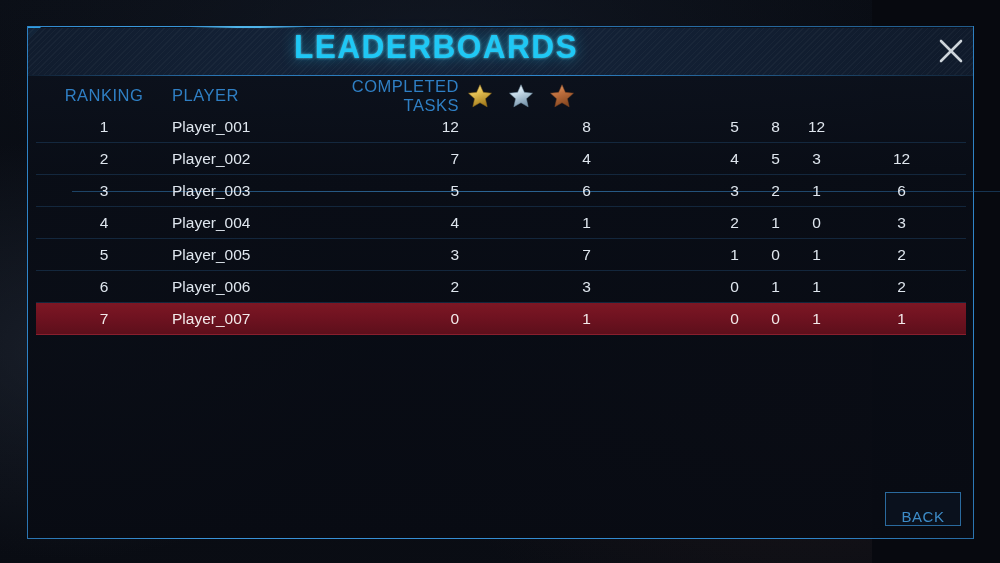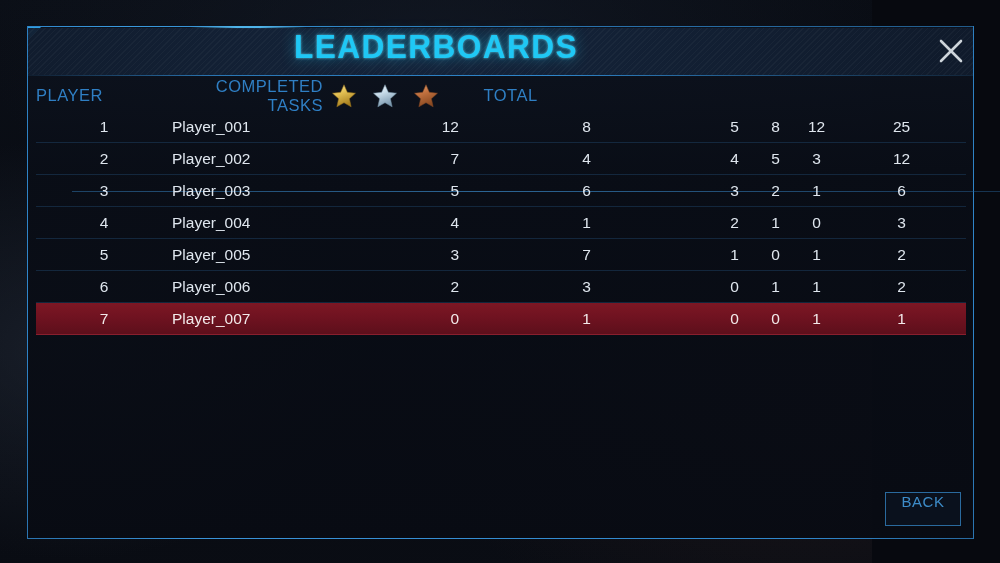--- a/index.html
+++ b/index.html
@@ -142,21 +142,21 @@
   .c-total { width:129px; text-align:center; }
 
   .star-head { display:flex; align-items:center; justify-content:center; }
   .star-head svg { display:block; }
 
   
   .back-btn {
     position:absolute;
     left:885px; top:492px;
     width:76px; height:34px;
-    display:flex; align-items:flex-start; justify-content:center;
+    display:flex; align-items:flex-end; justify-content:center;
     border:1px solid #2a6a9e;
     background:rgba(12,22,36,0.6);
     color:#3d8cc8;
     font-size:15px;
     letter-spacing:0.6px;
     font-family:"Liberation Sans Narrow","Liberation Sans", sans-serif;
     cursor:pointer;
   }
 </style>
 </head>
@@ -181,20 +181,21 @@
       <svg width="28" height="28" viewBox="0 0 28 28">
         <line x1="4" y1="4" x2="24" y2="24" stroke="#cdd4da" stroke-width="2.6" stroke-linecap="round"></line>
         <line x1="24" y1="4" x2="4" y2="24" stroke="#cdd4da" stroke-width="2.6" stroke-linecap="round"></line>
       </svg>
     </span>
   </div>
 
   <div class="table">
 
     <div class="thead">
+      <div class="c-rank">RANKING</div>
       <div class="c-name">PLAYER</div>
       <div class="c-tasks">COMPLETED TASKS</div>
 
       <div class="c-s1 star-head">
         <span>
           <svg width="26" height="26" viewBox="0 0 24 24">
             <defs>
               <linearGradient id="gGold" x1="0" y1="0" x2="0.4" y2="1">
                 <stop offset="0%" stop-color="#f6e49a"></stop>
                 <stop offset="45%" stop-color="#e3c054"></stop>
@@ -229,35 +230,33 @@
                 <stop offset="0%" stop-color="#e8a877"></stop>
                 <stop offset="45%" stop-color="#c1713f"></stop>
                 <stop offset="100%" stop-color="#8a4a22"></stop>
               </linearGradient>
             </defs>
             <polygon points="12,1.6 15.1,8.6 22.6,9.4 17,14.5 18.6,22 12,18.2 5.4,22 7,14.5 1.4,9.4 8.9,8.6" fill="url(#gBronze)" stroke="#7b4220" stroke-width="0.5"></polygon>
           </svg>
         </span>
       </div>
 
-      <div class="c-total">TOTAL</div>
     </div>
 
     <div class="thead-rule"></div>
 
     <div id="tbody">
         <div class="row">
           <div class="c-rank">1</div>
           <div class="c-name">Player_001</div>
           <div class="c-tasks">12</div>
           <div class="c-chal">8</div>
           <div class="c-s1">5</div>
           <div class="c-s2">8</div>
           <div class="c-s3">12</div>
-          <div class="c-total">25</div>
         </div>
         <div class="row">
           <div class="c-rank">2</div>
           <div class="c-name">Player_002</div>
           <div class="c-tasks">7</div>
           <div class="c-chal">4</div>
           <div class="c-s1">4</div>
           <div class="c-s2">5</div>
           <div class="c-s3">3</div>
           <div class="c-total">12</div>

